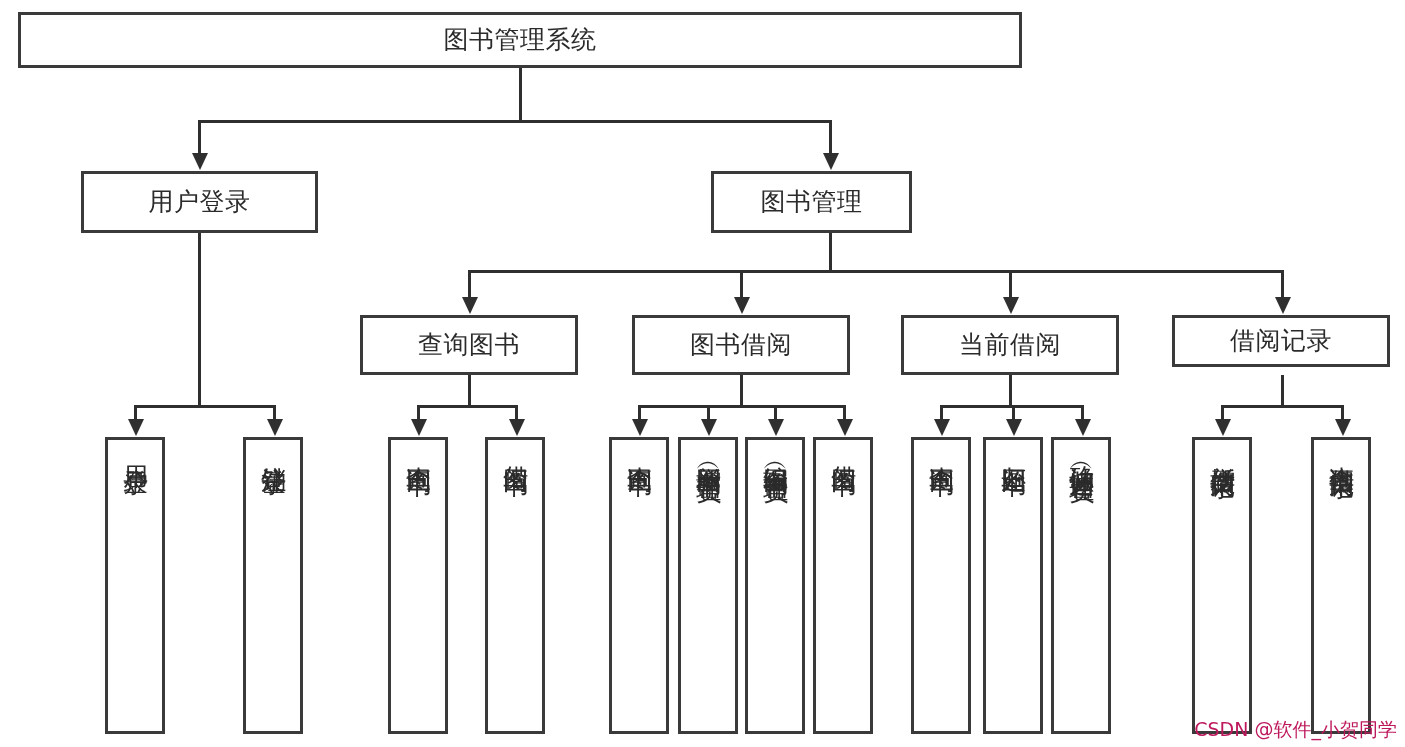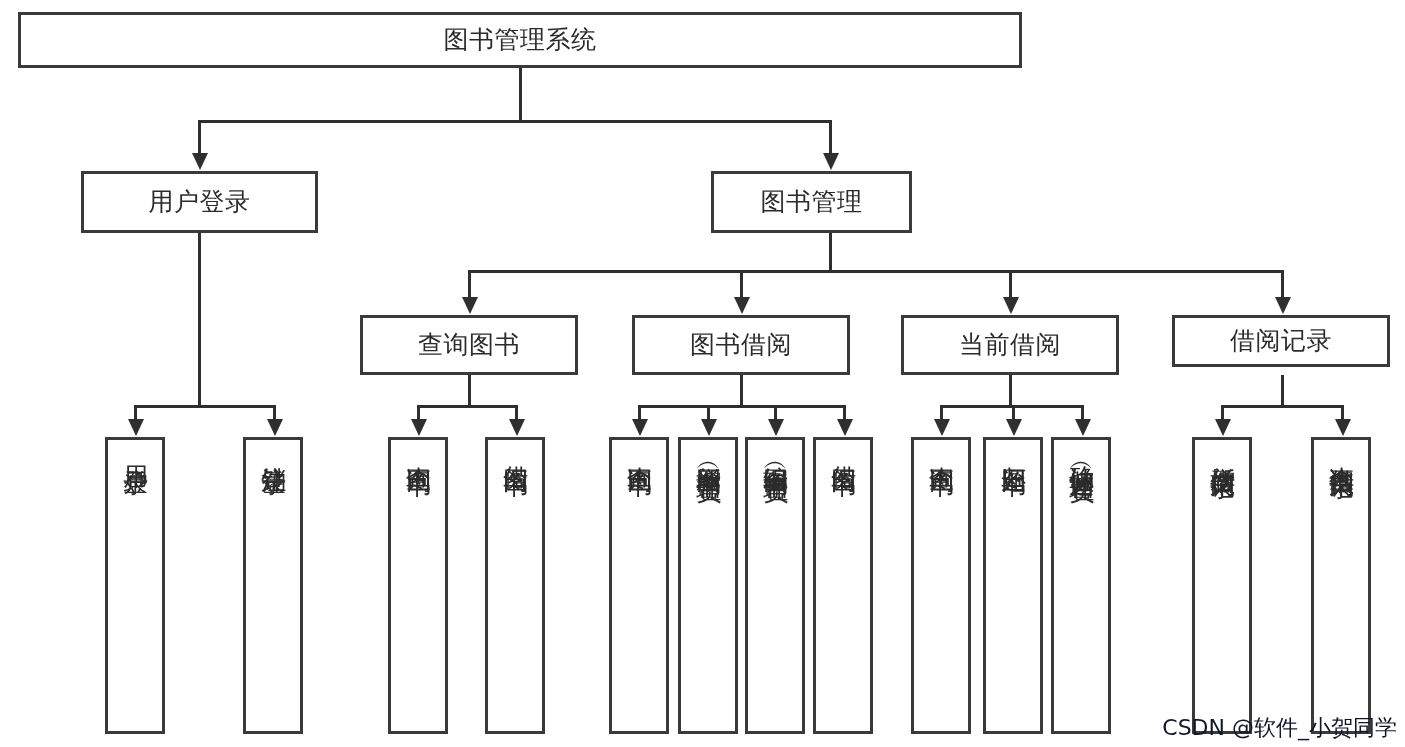--- a/index.html
+++ b/index.html
@@ -68,22 +68,22 @@
     height: 0;
     border-left: 8px solid transparent;
     border-right: 8px solid transparent;
     border-top: 17px solid #2f2f2f;
   }
   
   #watermark {
     position: absolute;
     right: 8px;
     bottom: 4px;
-    font-size: 22px;
-    color: #0f172a;
+    font-size: 19px;
+    color: #be185d;
     font-family: "DejaVu Sans", "Liberation Sans", sans-serif;
     white-space: nowrap;
     pointer-events: none;
   }
 </style>
 </head>
 <body>
 
 <div id="canvas">
   <div id="shapes">

